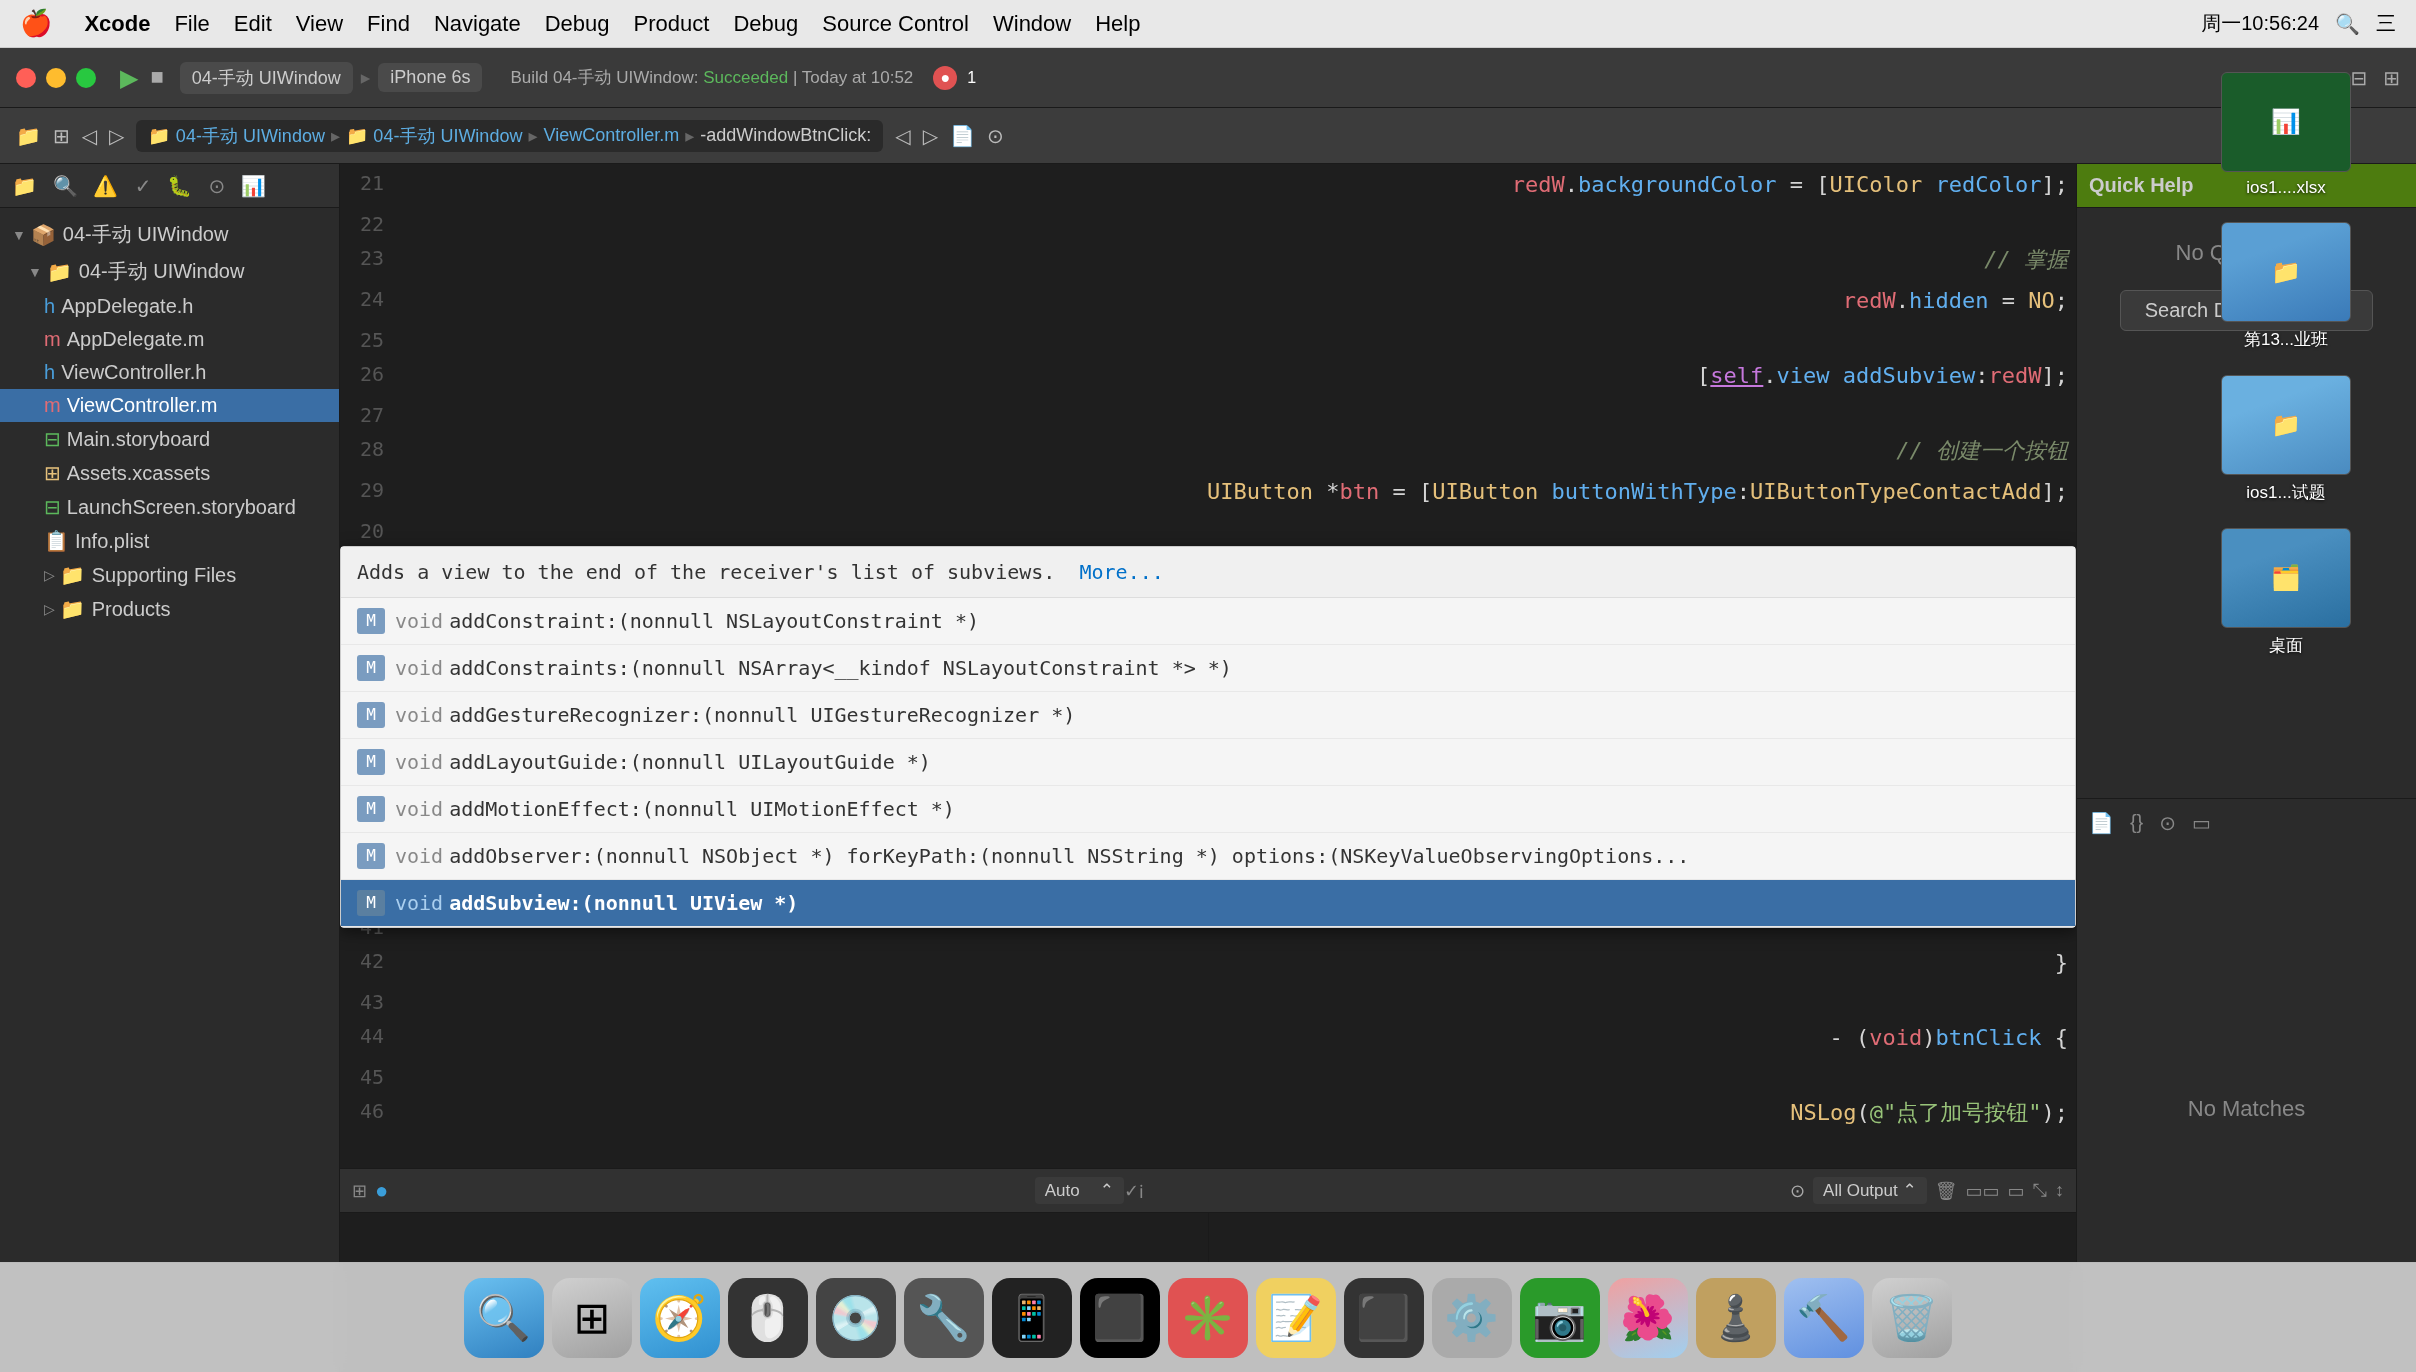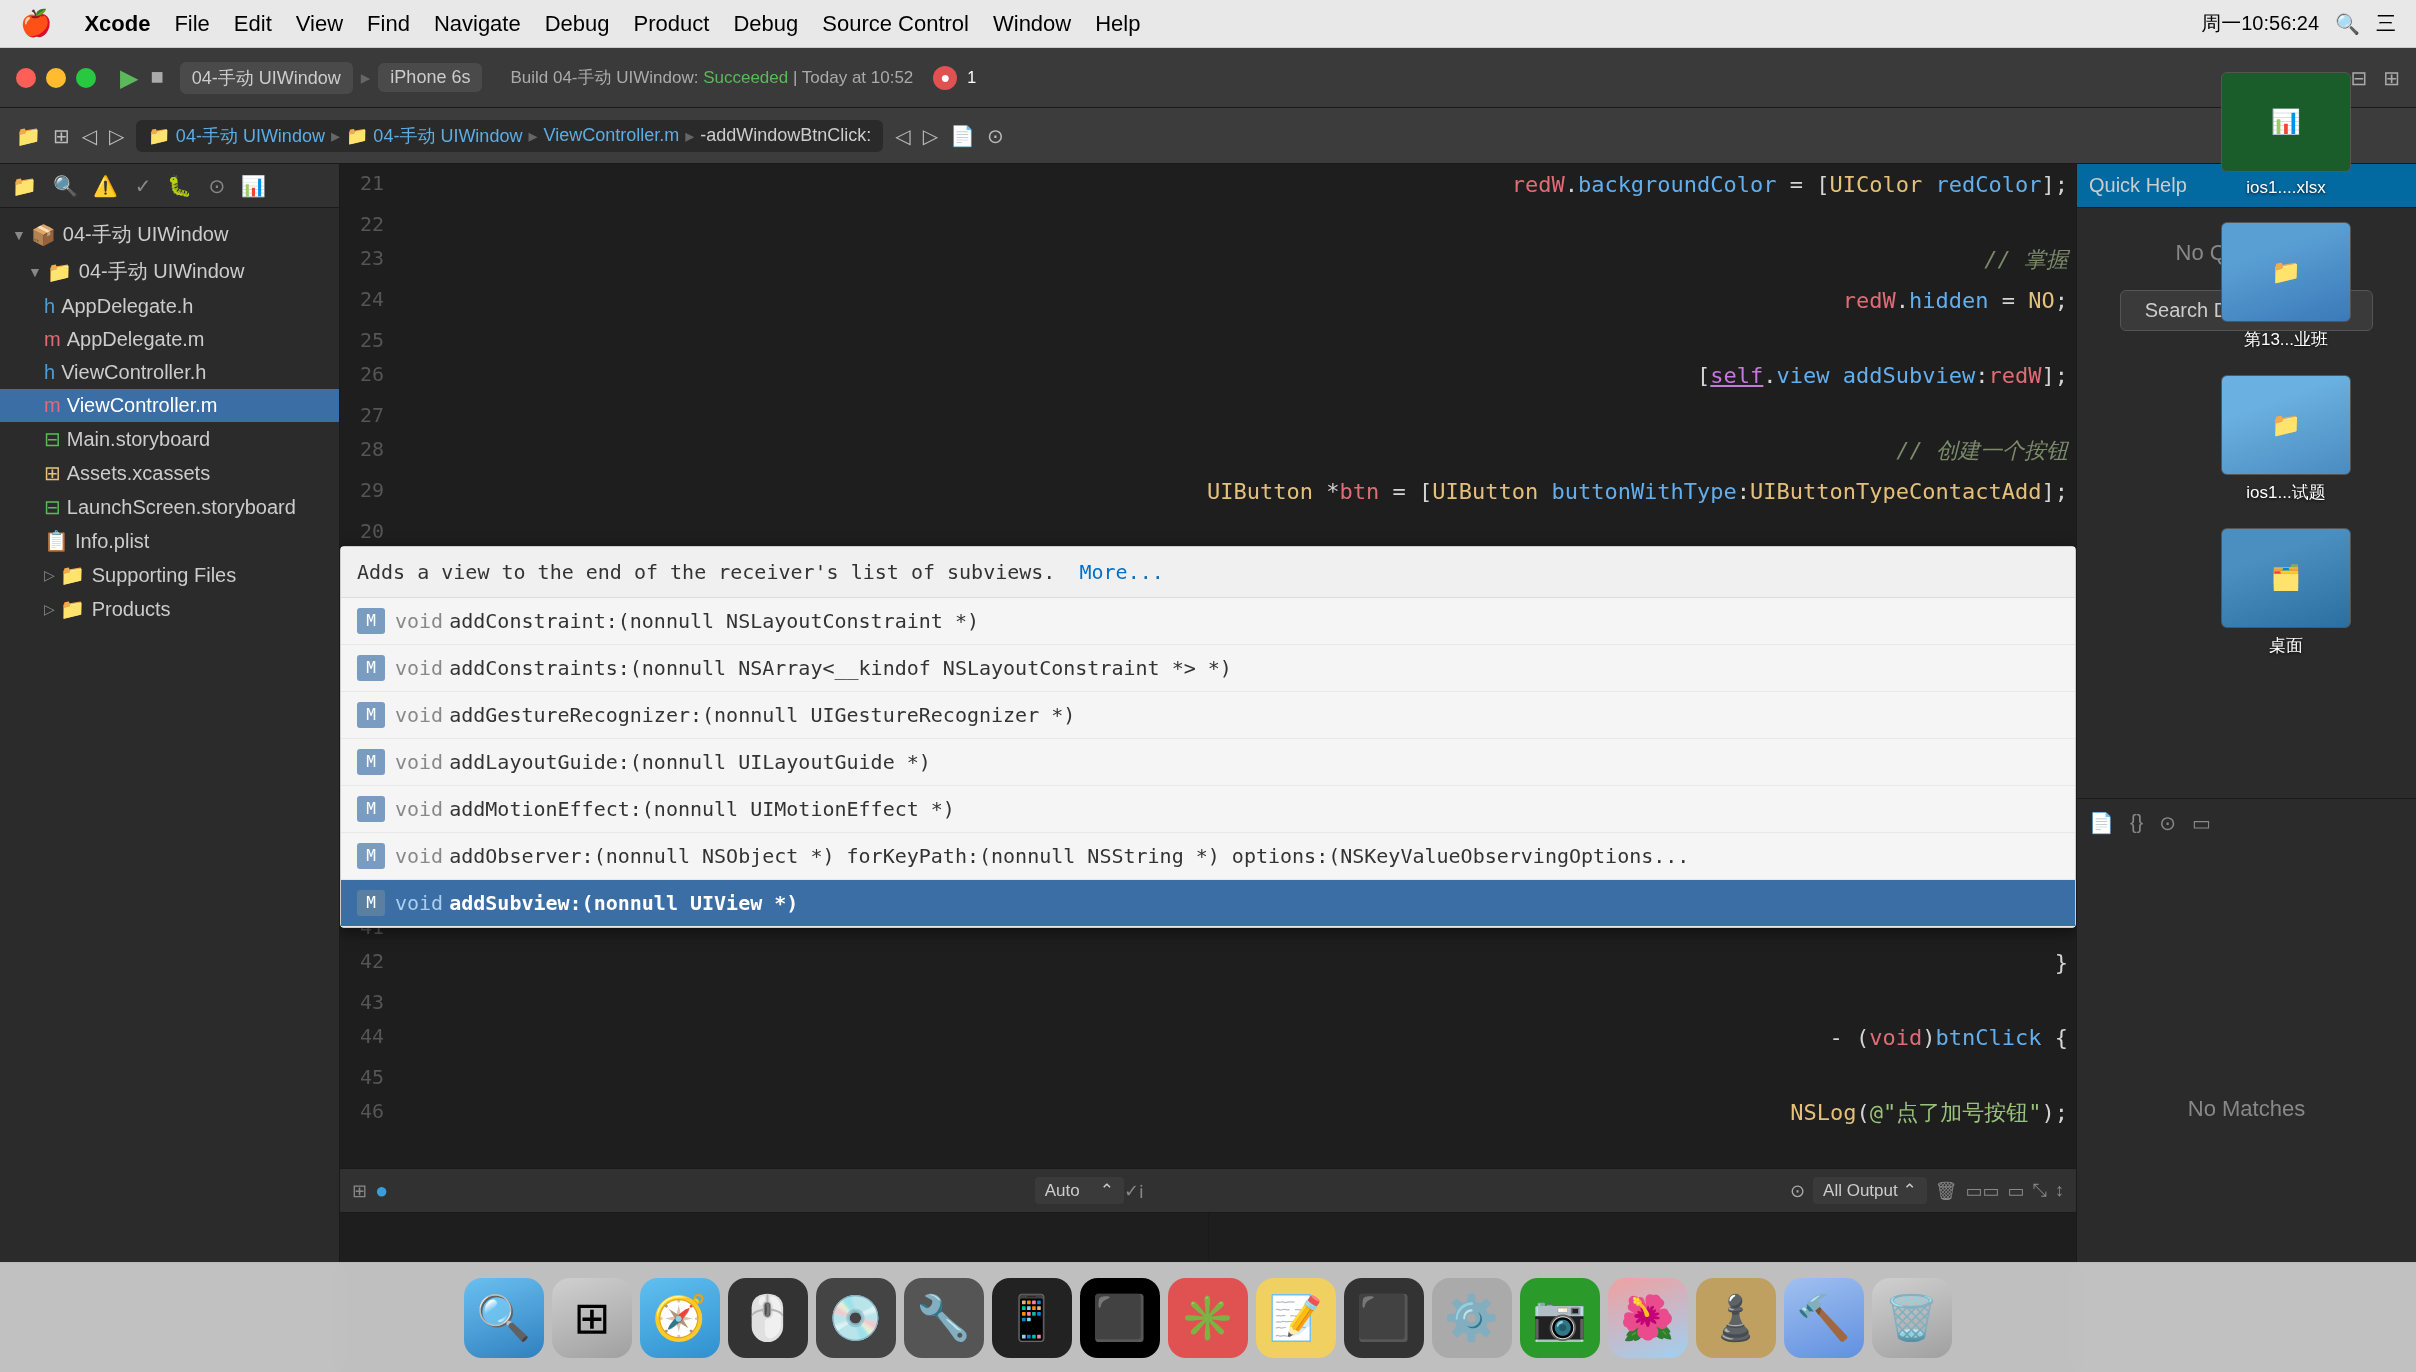--- a/index.html
+++ b/index.html
@@ -268,29 +268,29 @@
     .quick-help-panel {
       width: 340px;
       min-width: 340px;
       background: #2b2b2b;
       border-left: 1px solid #1a1a1a;
       display: flex;
       flex-direction: column;
     }
     .qh-header {
       height: 44px;
-      background: #0369a1;
+      background: #4d7c0f;
       display: flex;
       align-items: center;
       padding: 0 12px;
       gap: 8px;
       border-bottom: 1px solid #1a1a1a;
       font-size: 20px;
       color: #ccc;
-      font-weight: 400;
+      font-weight: 700;
     }
     .qh-content {
       flex: 1;
       display: flex;
       flex-direction: column;
       align-items: center;
       justify-content: flex-start;
       padding: 32px 16px;
     }
     .qh-no-help {

